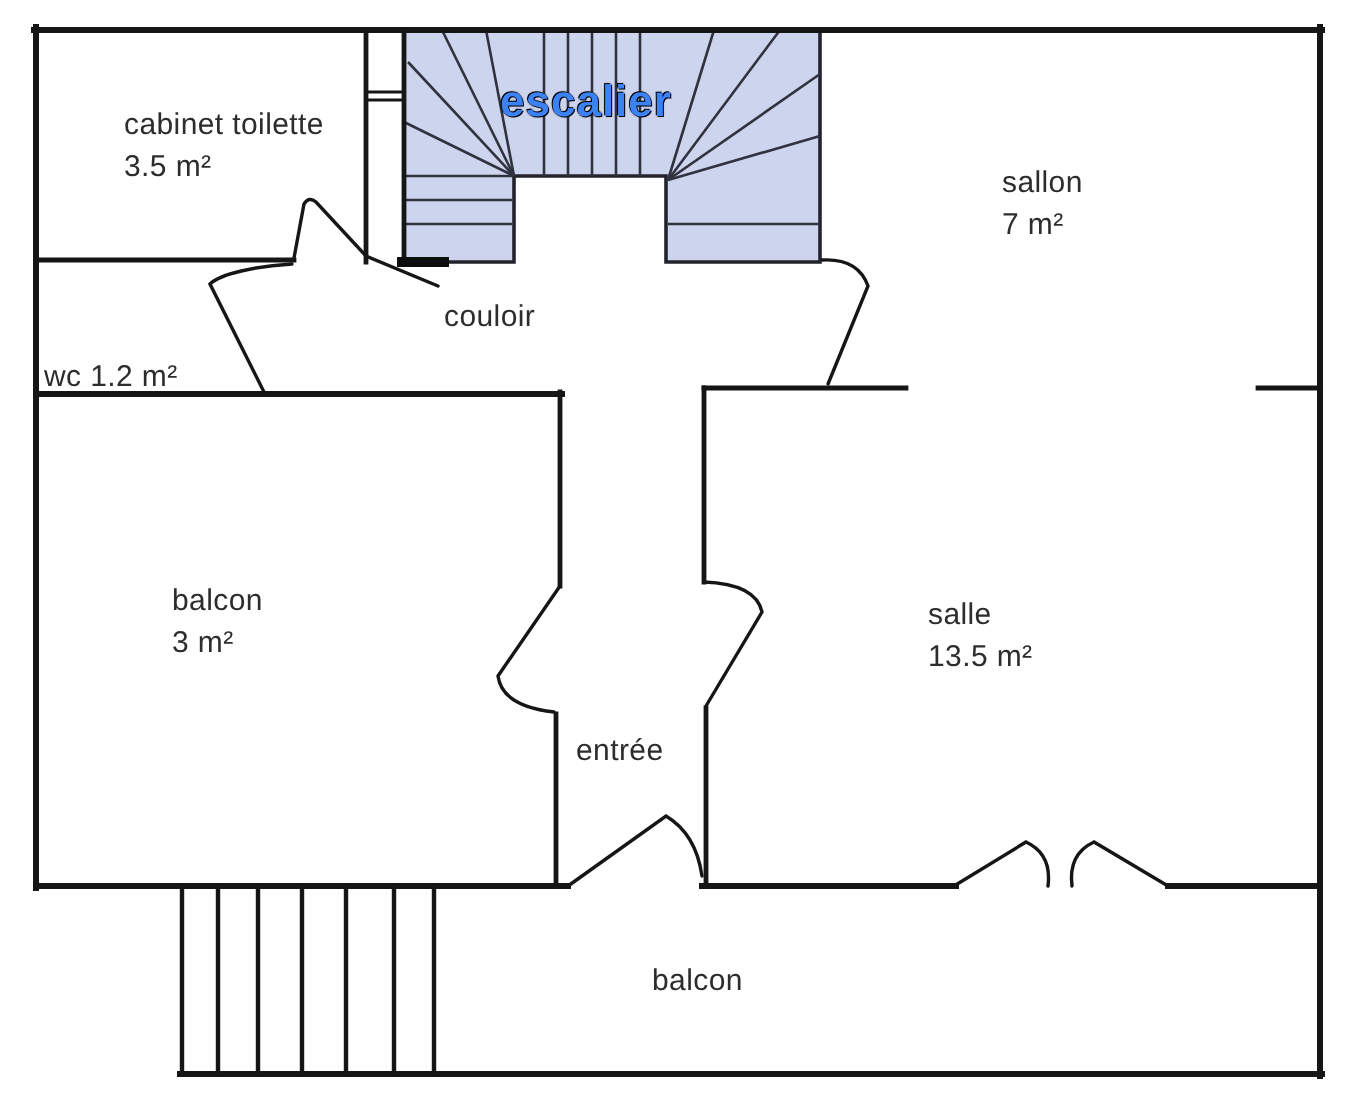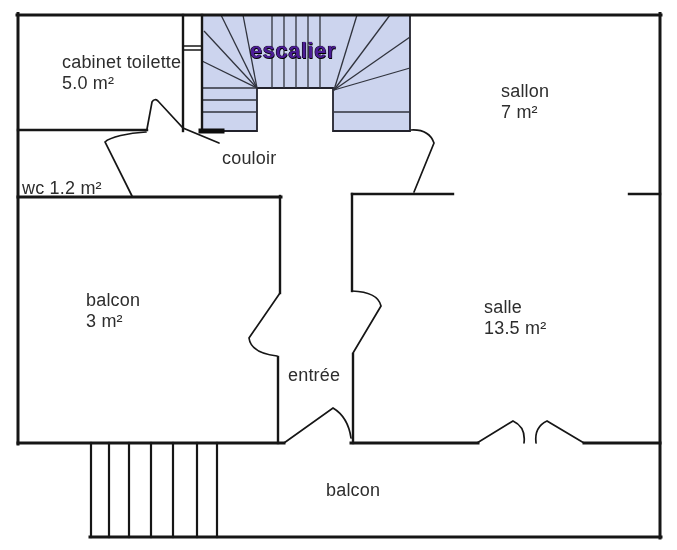--- a/index.html
+++ b/index.html
@@ -7,41 +7,41 @@
     position:relative;
     width:677px; height:550px;
     background:#ffffff;
     font-family:"Liberation Sans", sans-serif;
     overflow:hidden;
   }
   .stage svg { position:absolute; left:0; top:0; }
   .room-label {
     position:absolute;
     color:#2d2d2d;
-    font-size:18px;
+    font-size:15px;
     line-height:21px;
     white-space:nowrap;
     letter-spacing:0.2px;
   }
   .escalier-label {
     position:absolute;
     left:250px; top:38px;
     font-size:22px;
     font-weight:bold;
-    color:#4c1d95;
+    color:#3b82f6;
     letter-spacing:0.5px;
     text-shadow:0 0 1px #000, 0.5px 0.5px 0 #000, -0.5px -0.5px 0 #000;
     white-space:nowrap;
   }
   .pos-cabinet { left:62px;  top:52px;  }
   .pos-wc      { left:22px;  top:149px;margin-top:29px; }
   .pos-couloir { left:222px; top:148px; }
   .pos-sallon  { left:501px; top:81px;  }
   .pos-cuisine { left:86px;  top:290px; }
-  .pos-salle   { left:464px; top:297px;margin-left:20px; }
+  .pos-salle   { left:464px; top:297px; }
   .pos-entree  { left:288px; top:365px; }
   .pos-balcon  { left:326px; top:480px;text-align:right; }
   .wall   { stroke:#161616; stroke-width:3;   fill:none; stroke-linecap:square; }
   .wall2  { stroke:#161616; stroke-width:2.4; fill:none; stroke-linecap:square; }
   .thin   { stroke:#161616; stroke-width:1.5; fill:none; stroke-linecap:square; }
   .thick4 { stroke:#0d0d0d; stroke-width:5;   fill:none; stroke-linecap:square; }
   .tread  { stroke:#30333d; stroke-width:1.3; fill:none; }
   .stairoutline { stroke:#23232d; stroke-width:1.8; }
   .door   { stroke:#161616; stroke-width:1.7; fill:none; stroke-linecap:round; }
   .extstair { stroke:#161616; stroke-width:2.2; fill:none; stroke-linecap:square; }
@@ -122,21 +122,21 @@
       <path class="extstair" d="M129,443 V537"></path>
       <path class="extstair" d="M151,443 V537"></path>
       <path class="extstair" d="M173,443 V537"></path>
       <path class="extstair" d="M197,443 V537"></path>
       <path class="extstair" d="M217,443 V537"></path>
     </g>
   </svg>
 
   <div class="room-label pos-cabinet">
     <div>cabinet toilette</div>
-    <div>5.0 m²</div>
+    <div>3.5 m²</div>
   </div>
 
   <div class="room-label pos-wc">
     <div>wc 1.2 m²</div>
   </div>
 
   <div class="escalier-label">
     <span>escalier</span>
   </div>
 

